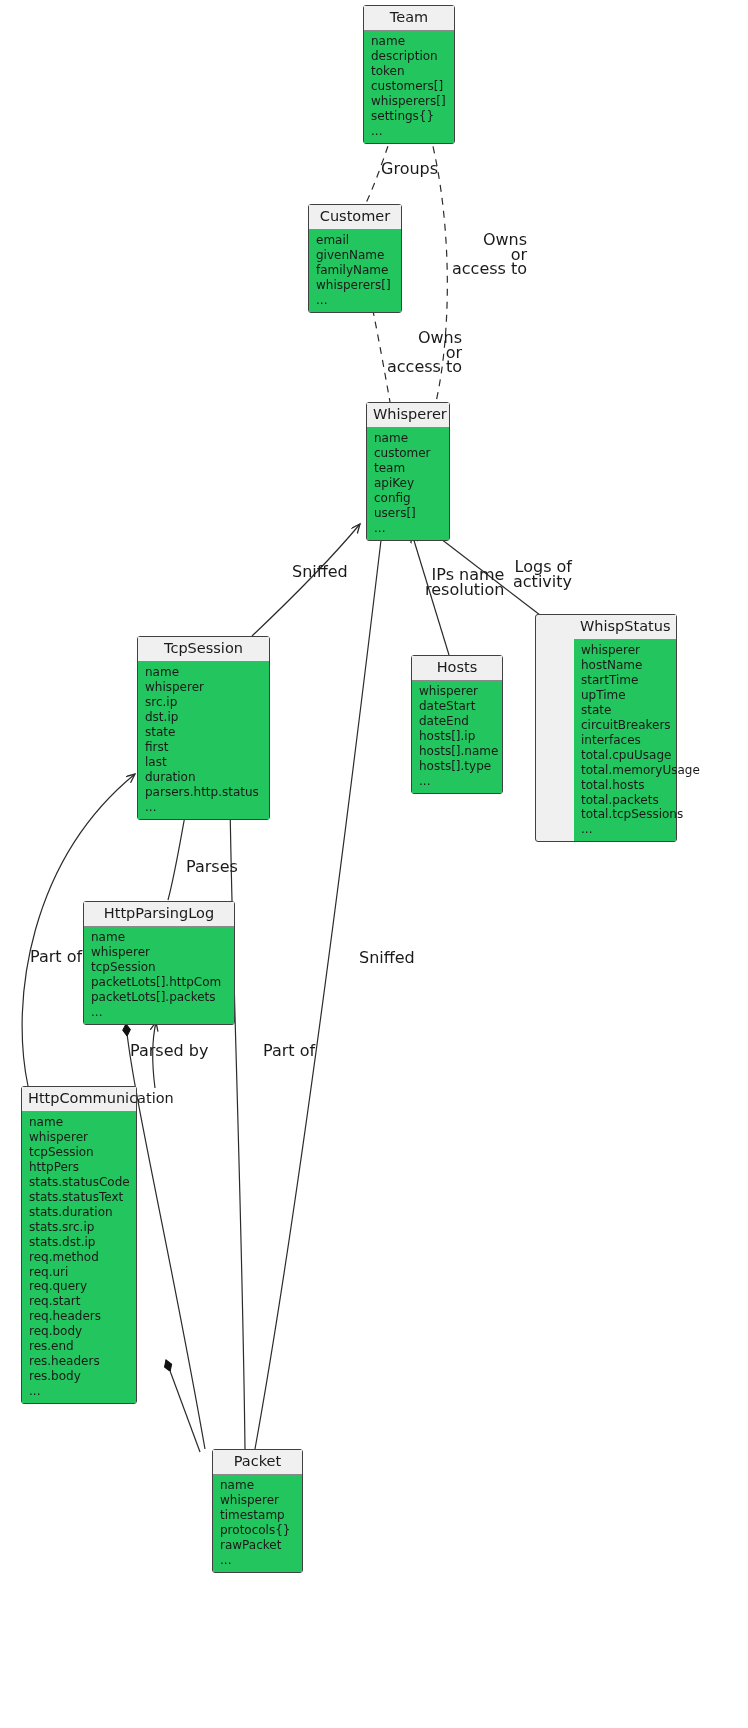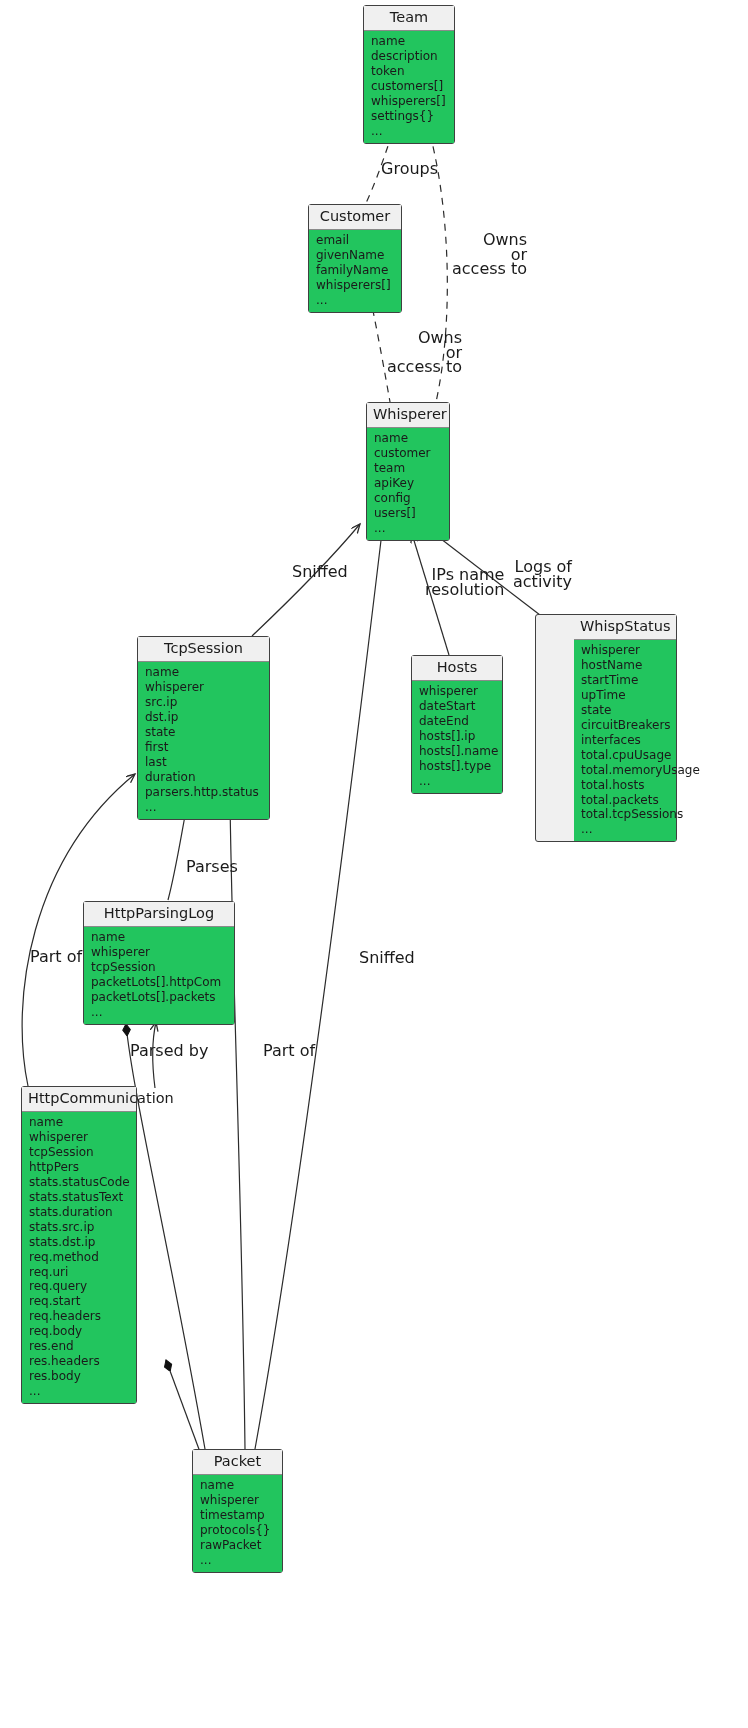--- a/index.html
+++ b/index.html
@@ -205,21 +205,21 @@
       <div>req.start</div>
       <div>req.headers</div>
       <div>req.body</div>
       <div>res.end</div>
       <div>res.headers</div>
       <div>res.body</div>
       <div>...</div>
     </div>
   </div>
 
-  <div class="uml-class" style="left:192px;top:1449px;width:91px;">
+  <div class="uml-class" style="left:212px;top:1449px;width:91px;">
     <div class="uml-title">Packet</div>
     <div class="uml-attrs">
       <div>name</div>
       <div>whisperer</div>
       <div>timestamp</div>
       <div>protocols{}</div>
       <div>rawPacket</div>
       <div>...</div>
     </div>
   </div>

